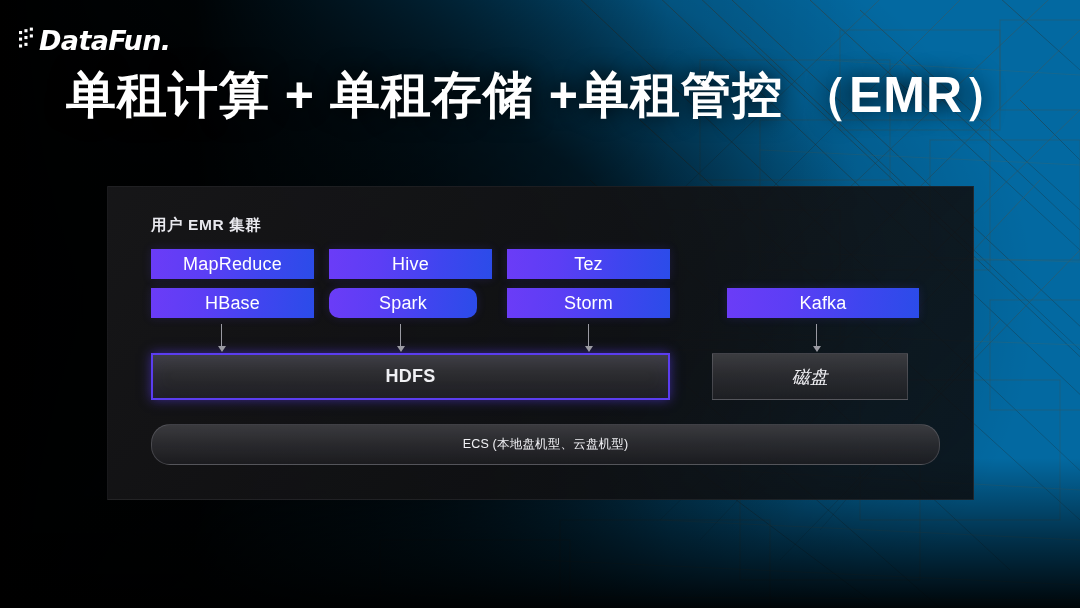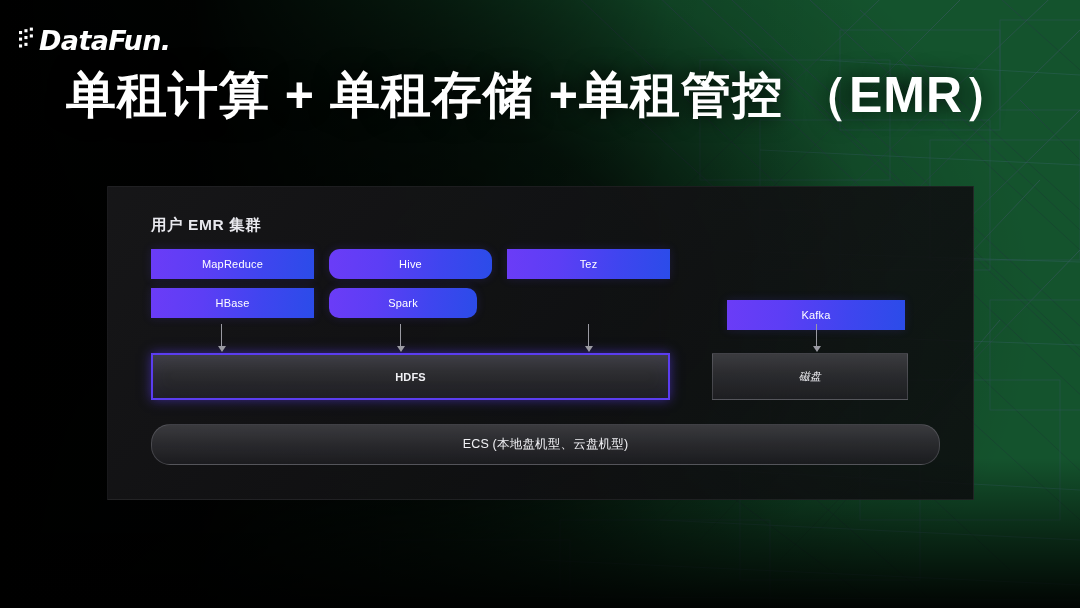--- a/index.html
+++ b/index.html
@@ -9,21 +9,21 @@
     height: 608px;
     background: #000;
     font-family: "Liberation Sans", "DejaVu Sans", sans-serif;
     overflow: hidden;
   }
 
   .slide {
     position: relative;
     width: 1080px;
     height: 608px;
-    background: #14532d;
+    background: #0369a1;
     overflow: hidden;
   }
 
   
   .bg-art {
     position: absolute;
     inset: 0;
     overflow: hidden;
     pointer-events: none;
   }
@@ -107,21 +107,21 @@
     font-weight: 700;
     letter-spacing: 0.6px;
   }
 
   
   .box {
     position: absolute;
     display: flex;
     align-items: center;
     justify-content: center;
-    font-size: 11px;
+    font-size: 18px;
     letter-spacing: 0.2px;
     color: #ffffff;
   }
 
   .box.app {
     background: linear-gradient(95deg, #6b3cf7 0%, #5c3ef5 32%, #3f45ef 68%, #2b4ce9 100%);
     height: 30px;
     box-shadow: 0 0 10px rgba(85,60,240,0.18);
   }
 
@@ -268,34 +268,37 @@
 
   <h1 class="slide-title">单租计算 + 单租存储 +单租管控 （EMR）</h1>
 
   <div class="panel">
 
     <div class="panel-heading">用户 EMR 集群</div>
 
     <div class="box app" style="left:43px;  top:62px;  width:163px;">
       <span>MapReduce</span>
     </div>
-    <div class="box app" style="left:221px; top:62px;  width:163px;border-radius:11px;">
+    <div class="box app" style="left:221px; top:62px;  width:163px;">
       <span>Hive</span>
     </div>
     <div class="box app" style="left:43px;  top:101px; width:163px;">
       <span>HBase</span>
     </div>
 
     <div class="box app" style="left:399px; top:62px;  width:163px;">
       <span>Tez</span>
     </div>
     <div class="box app" style="left:221px; top:101px; width:148px;border-radius:10px;">
       <span>Spark</span>
     </div>
-    <div class="box app" style="left:619px; top:101px; width:178px;margin-top:12px;">
+    <div class="box app" style="left:399px; top:101px; width:163px;">
+      <span>Storm</span>
+    </div>
+    <div class="box app" style="left:619px; top:101px; width:192px;">
       <span>Kafka</span>
     </div>
 
     <div class="arrow" style="left:108px; top:137px; height:28px;">
       <span class="shaft"></span>
       <span class="head"></span>
     </div>
     <div class="arrow" style="left:287px; top:137px; height:28px;">
       <span class="shaft"></span>
       <span class="head"></span>

